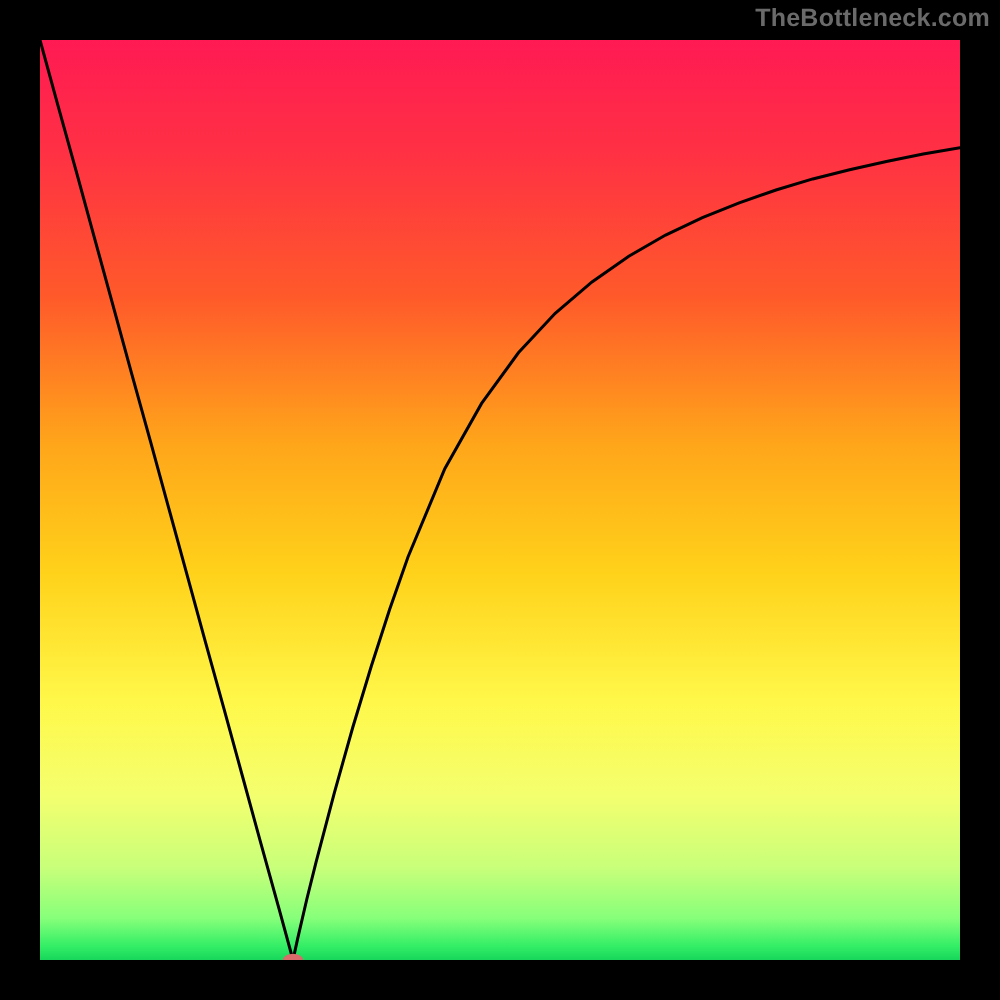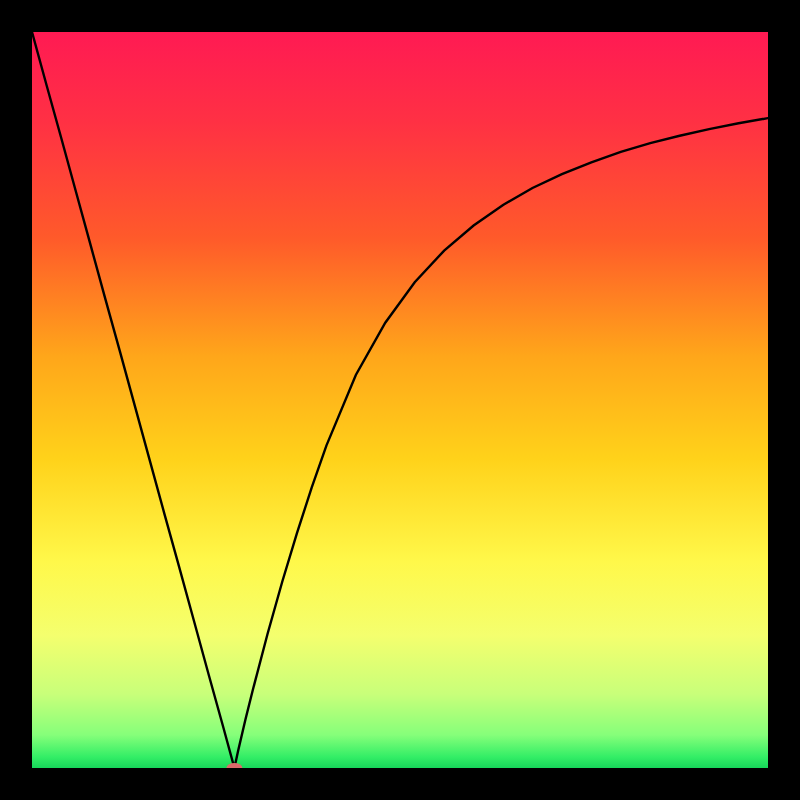--- a/index.html
+++ b/index.html
@@ -34,20 +34,21 @@
     font-weight: 600;
     letter-spacing: 0.2px;
     user-select: none;
   }
   svg { display: block; }
 </style>
 </head>
 <body>
 <div class="outer">
 
+  <div class="attr">TheBottleneck.com</div>
 
   <div class="plot">
     <svg id="chart-svg" viewBox="0 0 736 736" width="736" height="736" preserveAspectRatio="none">
       <defs>
         <linearGradient id="bg-grad" x1="0" y1="0" x2="0" y2="1">
 
         <stop offset="0.00%" stop-color="#ff1a53"></stop>
             <stop offset="12.00%" stop-color="#ff3044"></stop>
             <stop offset="28.00%" stop-color="#ff5a2a"></stop>
             <stop offset="44.00%" stop-color="#ffa61a"></stop>

